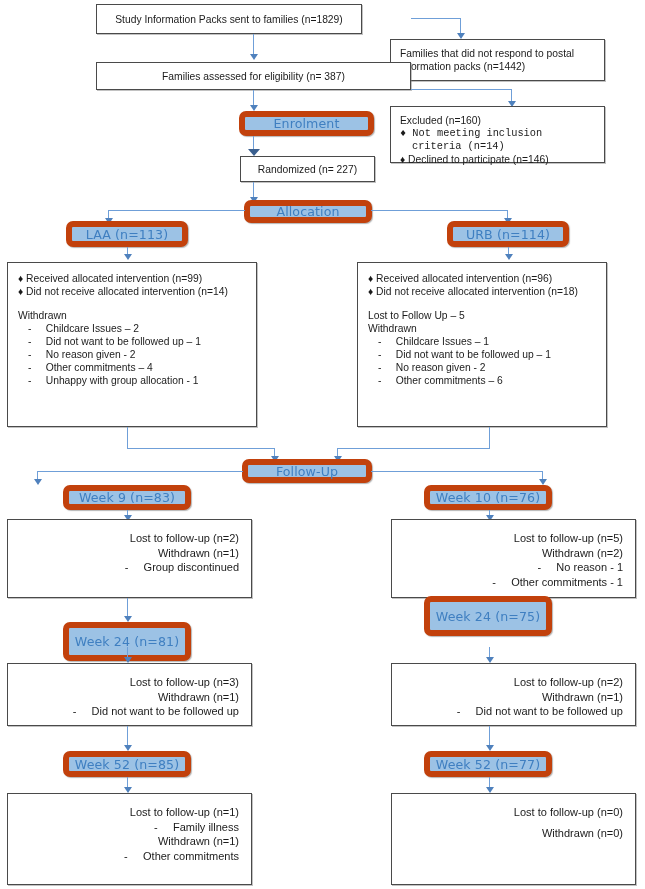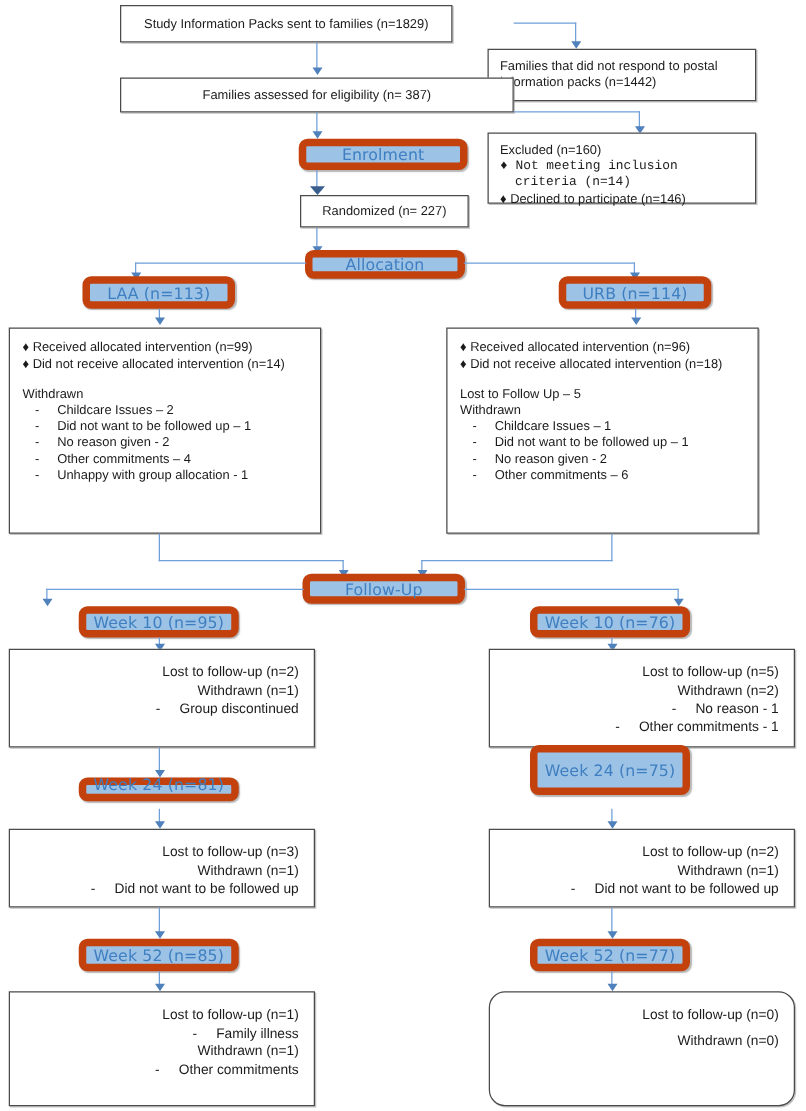--- a/index.html
+++ b/index.html
@@ -214,38 +214,38 @@
 
   <div class="hline" style="left:37px;top:471px;width:206px;"></div>
   <div class="vline" style="left:37px;top:471px;height:10px;"></div>
   <div class="arrow" style="left:34px;top:479px;"></div>
 
   <div class="hline" style="left:371px;top:471px;width:172px;"></div>
   <div class="vline" style="left:542px;top:471px;height:10px;"></div>
   <div class="arrow" style="left:539px;top:479px;"></div>
 
   <div class="stage" style="left:63px;top:485px;width:128px;height:25px;">
-    <span>Week 10 (n=95)</span>
+    <span>Week 9 (n=83)</span>
   </div>
 
   <div class="vline" style="left:127px;top:510px;height:9px;"></div>
   <div class="arrow" style="left:124px;top:515px;"></div>
 
   <div class="box pad alt" style="left:7px;top:519px;width:245px;height:79px;padding:11px 12px;">
     <div class="txt">Lost to follow-up (n=2)</div>
     <div class="txt">Withdrawn (n=1)</div>
     <div id="lw10-items">
         <div class="txt dash-row">-&nbsp;&nbsp;&nbsp;&nbsp; Group discontinued</div>
       </div>
   </div>
 
   <div class="vline" style="left:127px;top:598px;height:21px;"></div>
   <div class="arrow" style="left:124px;top:616px;"></div>
 
-  <div class="stage" style="left:63px;top:622px;width:128px;height:19px;align-items:flex-end;">
+  <div class="stage" style="left:63px;top:622px;width:128px;height:39px;">
     <span>Week 24 (n=81)</span>
   </div>
 
   <div class="vline" style="left:127px;top:647px;height:13px;"></div>
   <div class="arrow" style="left:124px;top:657px;"></div>
 
   <div class="box pad alt" style="left:7px;top:663px;width:245px;height:63px;padding:11px 12px;">
     <div class="txt">Lost to follow-up (n=3)</div>
     <div class="txt">Withdrawn (n=1)</div>
     <div id="lw24-items">
@@ -311,21 +311,21 @@
   <div class="vline" style="left:489px;top:726px;height:22px;"></div>
   <div class="arrow" style="left:486px;top:745px;"></div>
 
   <div class="stage" style="left:424px;top:751px;width:128px;height:26px;">
     <span>Week 52 (n=77)</span>
   </div>
 
   <div class="vline" style="left:489px;top:777px;height:13px;"></div>
   <div class="arrow" style="left:486px;top:787px;"></div>
 
-  <div class="box pad alt" style="left:391px;top:793px;width:245px;height:92px;padding:11px 12px;border-radius:13px;">
+  <div class="box pad alt" style="left:391px;top:793px;width:245px;height:92px;padding:11px 12px;">
     <div class="txt">Lost to follow-up (n=0)</div>
     <div id="rw52-lost-items"></div>
     <div class="txt" style="display:block;height:6px;"></div>
     <div class="txt">Withdrawn (n=0)</div>
     <div id="rw52-items"></div>
   </div>
 
 </div>
 
 </body></html>

